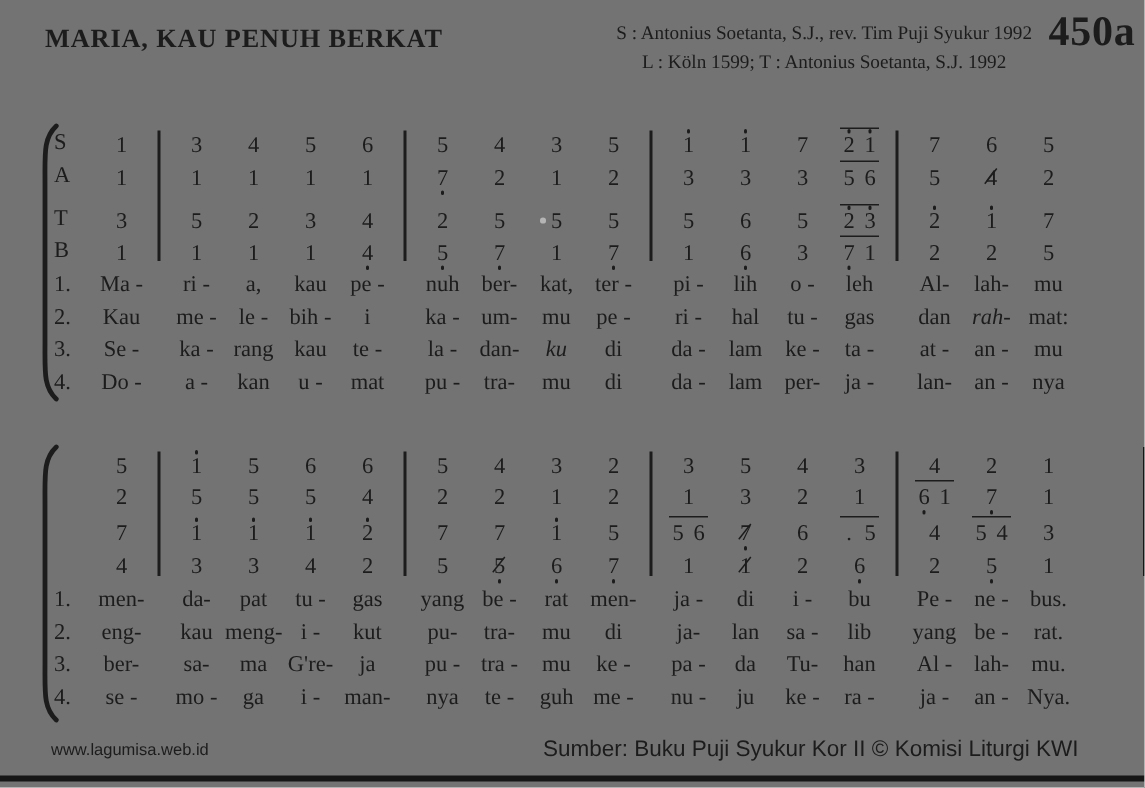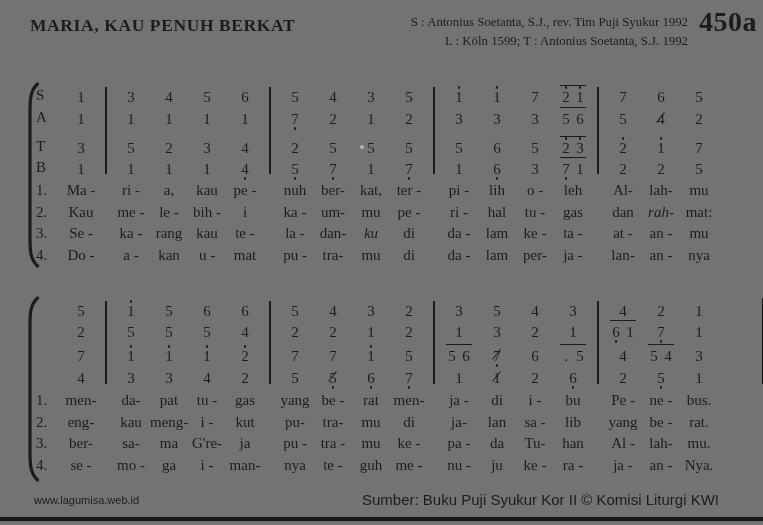--- a/index.html
+++ b/index.html
@@ -3,21 +3,21 @@
 <meta charset="utf-8">
 <style>
   html,body{margin:0;padding:0;background:#e8e8e8;}
   #page{position:relative;width:763px;height:525px;background:#737373;overflow:hidden;
         font-family:"Liberation Serif","DejaVu Serif",serif;color:#1c1c1c;}
   .abs{position:absolute;}
 
   
   .title{left:30px;top:15px;font-weight:bold;font-size:17.5px;letter-spacing:.6px;}
   .tempo{left:30px;top:43px;font-style:italic;font-size:11.5px;white-space:pre;}
-  .credits{right:75px;top:13px;text-align:right;font-size:12.8px;line-height:18.5px;white-space:pre;}
+  .credits{right:75px;top:13px;text-align:center;font-size:12.8px;line-height:18.5px;white-space:pre;}
   .number{right:6px;top:6px;font-weight:bold;font-size:28px;letter-spacing:.5px;}
 
   
   .system{position:absolute;left:62px;}
   .grid{position:relative;display:grid;
         grid-template-columns:38px 12px 38px 38px 38px 38px 12px 38px 38px 38px 38px 12px 38px 38px 38px 38px 12px 38px 38px 38px;}
   .sys1 .grid{grid-template-rows:22px 29px 21px 22px 22px 21px 22px 21px;}
   .sys2 .grid{grid-template-rows:21px 24px 22px 23px 22px 21px 22px 21px;}
 
   .cell{display:flex;justify-content:center;align-items:flex-start;}

